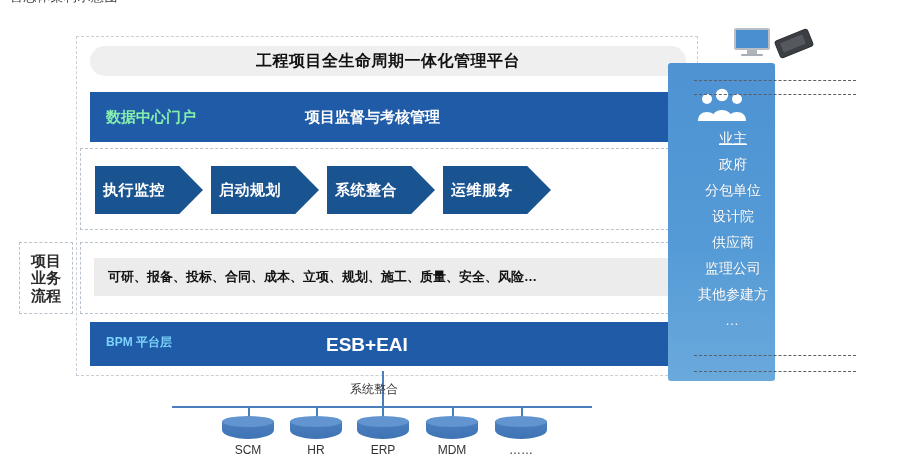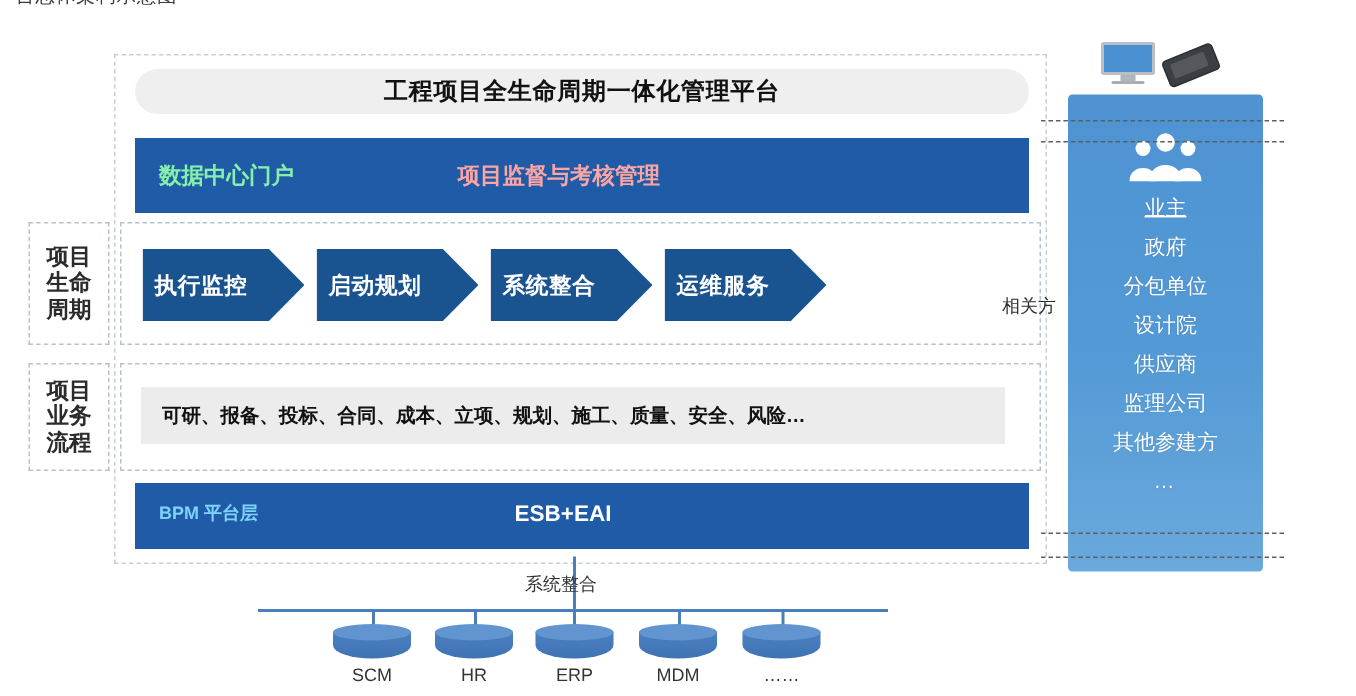--- a/index.html
+++ b/index.html
@@ -34,21 +34,21 @@
 
   
   .portal-bar{
     position:absolute;left:90px;top:92px;width:596px;height:50px;
     background:#1f5ba6;display:flex;align-items:center;
   }
   .portal-bar .p1{
     position:absolute;left:16px;font-size:15px;font-weight:bold;color:#86efac;white-space:nowrap;
   }
   .portal-bar .p2{
-    position:absolute;left:215px;font-size:15px;font-weight:bold;color:#fca5a5;white-space:nowrap;
+    position:absolute;left:215px;font-size:15px;font-weight:bold;color:#ffffff;white-space:nowrap;
   }
 
   
   .side-label{
     position:absolute;left:19px;width:54px;
     border:1px dashed #b9c2cc;background:#fff;box-sizing:border-box;
     display:flex;align-items:center;justify-content:center;text-align:center;
   }
   .side-label span{
     font-size:15px;font-weight:bold;color:#2b2b2b;line-height:1.15;
@@ -96,26 +96,26 @@
 
   
   .bpm-bar{
     position:absolute;left:90px;top:322px;width:596px;height:44px;
     background:#1f5ba6;
   }
   .bpm-bar .b1{
     position:absolute;left:16px;top:12px;font-size:12px;font-weight:bold;color:#7dd3fc;white-space:nowrap;
   }
   .bpm-bar .b2{
-    position:absolute;left:253px;top:12px;font-size:15px;font-weight:bold;color:#fff;white-space:nowrap;
+    position:absolute;left:236px;top:12px;font-size:19px;font-weight:bold;color:#fff;white-space:nowrap;
   }
 
   
   .right-panel{
-    position:absolute;left:712px;top:63px;width:130px;height:318px;
+    position:absolute;left:668px;top:63px;width:107px;height:318px;
     background:linear-gradient(180deg,#4f93d2 0%,#539ad6 55%,#6aa9dc 100%);
     border-radius:3px;
   }
   .people-icon{
     position:absolute;left:50%;top:24px;transform:translateX(-50%);
     width:54px;height:34px;
   }
   .rp-list{
     position:absolute;left:0;top:62px;width:130px;
     display:flex;flex-direction:column;align-items:center;
@@ -200,23 +200,20 @@
   <div class="title-band">
     <span class="t">工程项目全生命周期一体化管理平台</span>
   </div>
 
   <div class="portal-bar">
     <span class="p1">数据中心门户</span>
     <span class="p2">项目监督与考核管理</span>
   </div>
 
   <div class="row-dash row-life"></div>
-  <div class="side-label side-lifecycle">
-    <span>项目生命周期</span>
-  </div>
 
   <div class="chev-wrap">
     <div class="chev">
       <span class="lbl">执行监控</span>
     </div>
     <div class="chev">
       <span class="lbl">启动规划</span>
     </div>
     <div class="chev">
       <span class="lbl">系统整合</span>

